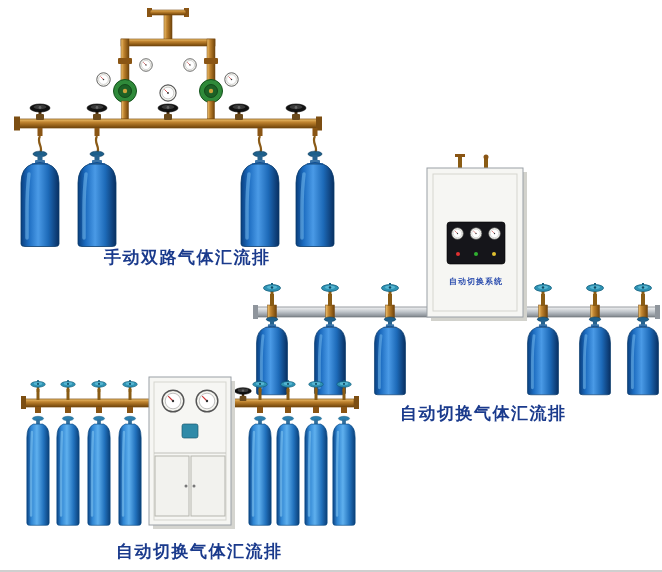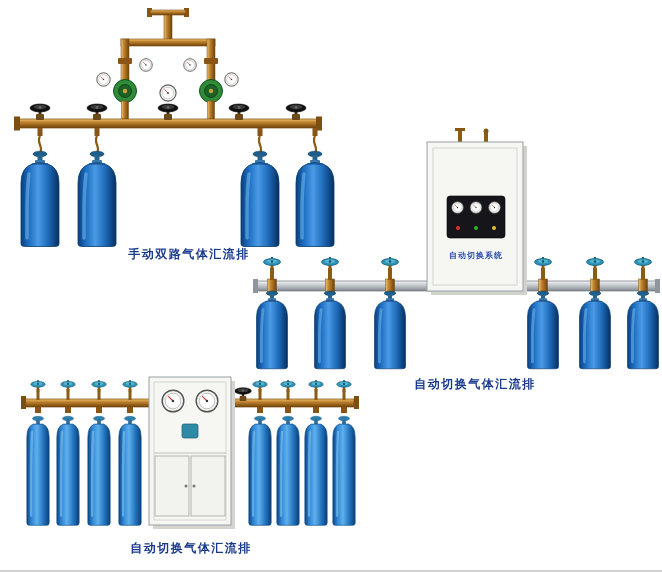--- a/index.html
+++ b/index.html
@@ -3,30 +3,30 @@
 <meta charset="utf-8">
 <style>
   * { margin:0; padding:0; box-sizing:border-box; }
   html,body { background:#ffffff; }
   body { font-family:"DejaVu Sans","Liberation Sans",sans-serif; }
   .canvas { position:relative; width:662px; height:572px; background:#ffffff; overflow:hidden; }
   .defs-holder { position:absolute; width:0; height:0; overflow:hidden; }
   figure.product { position:absolute; }
   figure.product figcaption {
     position:absolute;
-    font-size:12px;
+    font-size:17px;
     font-weight:bold;
     color:#1a3a8c;
     letter-spacing:1.5px;
-    text-align:center;
+    text-align:left;
     white-space:nowrap;
   }
   .p1 { left:8px;  top:6px;   width:336px; height:266px; }
   .p1 figcaption { left:96px;  top:240px; width:170px; }
-  .p2 { left:250px; top:128px; width:412px; height:270px; }
+  .p2 { left:250px; top:154px; width:412px; height:270px; }
   .p2 figcaption { left:150px; top:248px; width:150px; }
   .p3 { left:14px; top:372px;  width:352px; height:192px; }
   .p3 figcaption { left:102px; top:168px; width:150px; }
   .bottom-rule { position:absolute; left:0; bottom:0; width:100%; height:2px; background:#cfcfcf; }
   svg { display:block; }
   .cab-label { font-family:"DejaVu Sans","Liberation Sans",sans-serif; font-weight:bold; }
 </style>
 </head>
 <body>
 

